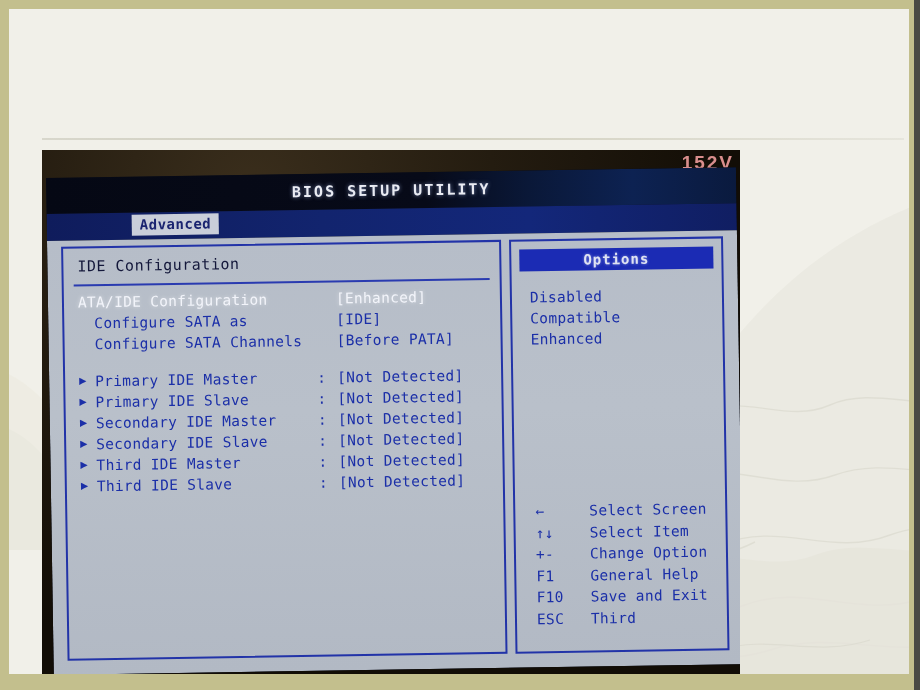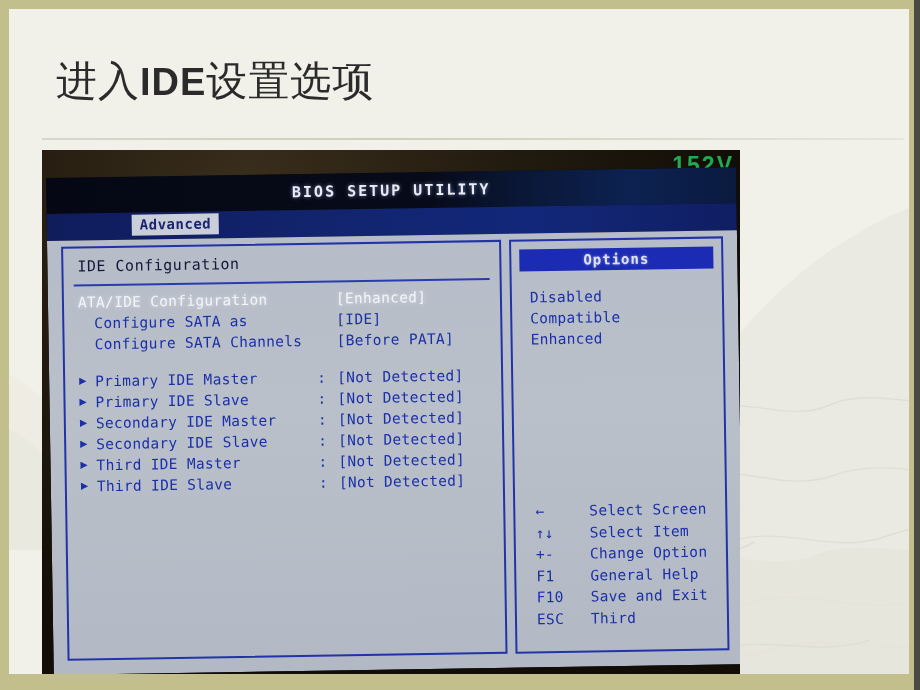--- a/index.html
+++ b/index.html
@@ -101,23 +101,23 @@
     position: absolute;
     inset: 0;
     background:
       radial-gradient(ellipse at 30% 8%, #3a2e1c 0%, #241c10 35%, #120d06 70%);
   }
   .bezel-label {
     position: absolute;
     right: 6px;
     top: 2px;
     font-family: "Liberation Sans", sans-serif;
-    font-size: 23px;
+    font-size: 19px;
     font-weight: bold;
-    color: #22c55e;
+    color: #fca5a5;
     letter-spacing: 2px;
     opacity: .85;
   }
 
   
   #screen {
     position: absolute;
     left: 4px;
     top: 28px;
     width: 690px;
@@ -331,21 +331,20 @@
         <path d="M190,500 C240,484 285,508 340,490"></path>
       </g>
     </g>
   </svg>
 
   <svg class="wm-left" viewBox="0 0 200 220" preserveAspectRatio="none">
     <path d="M0,40 C50,60 90,120 110,220 L0,220 Z" fill="#eceade"></path>
     <path d="M0,95 C40,110 70,150 85,220 L0,220 Z" fill="#e5e3d6"></path>
   </svg>
 
-  <div class="slide-title"><span>进入</span><span class="latin">IDE</span><span>设置选项</span></div>
   <div class="title-rule"></div>
 
   <div id="photo">
     <div class="bezel"></div>
     <div class="bezel-label">152V</div>
 
     <div id="screen">
 
       <div class="bios-header">
         <div class="title">BIOS SETUP UTILITY</div>

